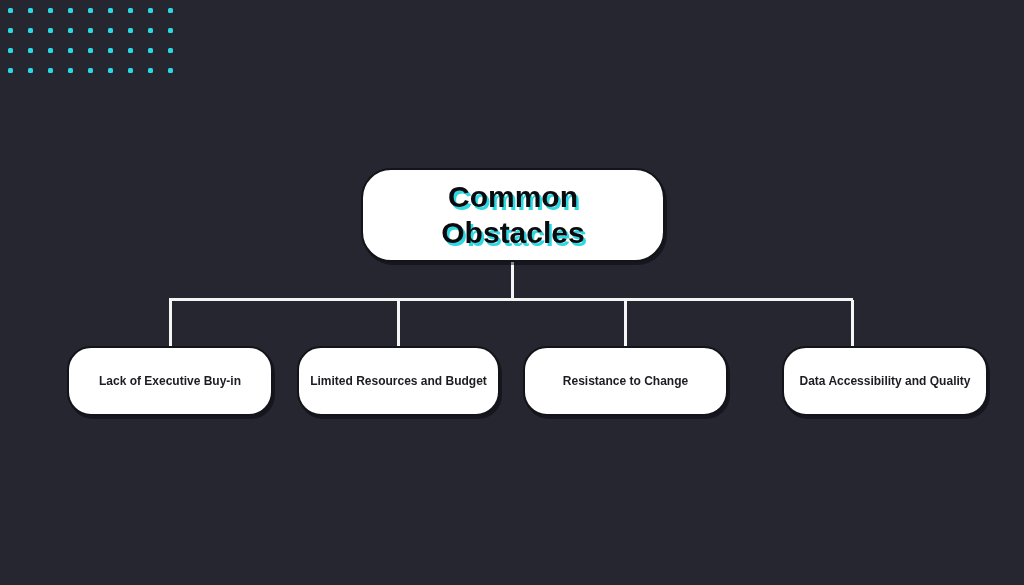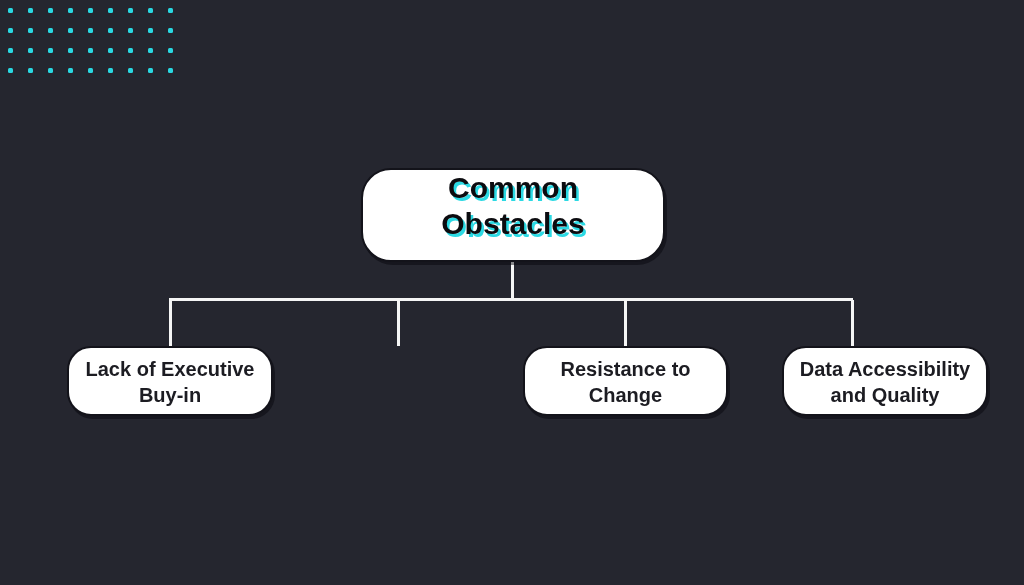--- a/index.html
+++ b/index.html
@@ -47,21 +47,21 @@
   .c-stub.s3  { left: 624px; }
   .c-stub.s4  { left: 851px; }
 
   
   .node {
     position: absolute;
     box-sizing: border-box;
     background: var(--node_fill, #ffffff);
     border: 2px solid var(--node_border, #13131a);
     display: flex;
-    align-items: flex-start;
+    align-items: center;
     justify-content: center;
     text-align: center;
     box-shadow: 2px 3px 0 rgba(5, 5, 12, 0.45);
   }
   .node.root {
     left: 361px;
     top: 168px;
     width: 304px;
     height: 94px;
     border-radius: 30px;
@@ -78,21 +78,21 @@
     top: 346px;
     height: 70px;
     border-radius: 24px;
     padding: 0 10px;
   }
   .node.c1 { left: 67px;  width: 206px; }
   .node.c2 { left: 297px; width: 203px; }
   .node.c3 { left: 523px; width: 205px; }
   .node.c4 { left: 782px; width: 206px; }
   .child-label {
-    font-size: 20px;
+    font-size: 12px;
     line-height: 26px;
     font-weight: 600;
     color: var(--node_text, #1c1c22);
     max-width: 184px;
     margin: 8px auto;
   }
 </style>
 </head>
 <body>
 
@@ -146,20 +146,23 @@
 
   <div class="node root">
     <div class="root-label">Common
 Obstacles</div>
   </div>
 
   <div class="node child c1">
     <div class="child-label">Lack of Executive Buy-in</div>
   </div>
 
+  <div class="node child c2">
+    <div class="child-label">Limited Resources and Budget</div>
+  </div>
 
   <div class="node child c3">
     <div class="child-label">Resistance to Change</div>
   </div>
 
   <div class="node child c4">
     <div class="child-label">Data Accessibility and Quality</div>
   </div>
 
 </div>

